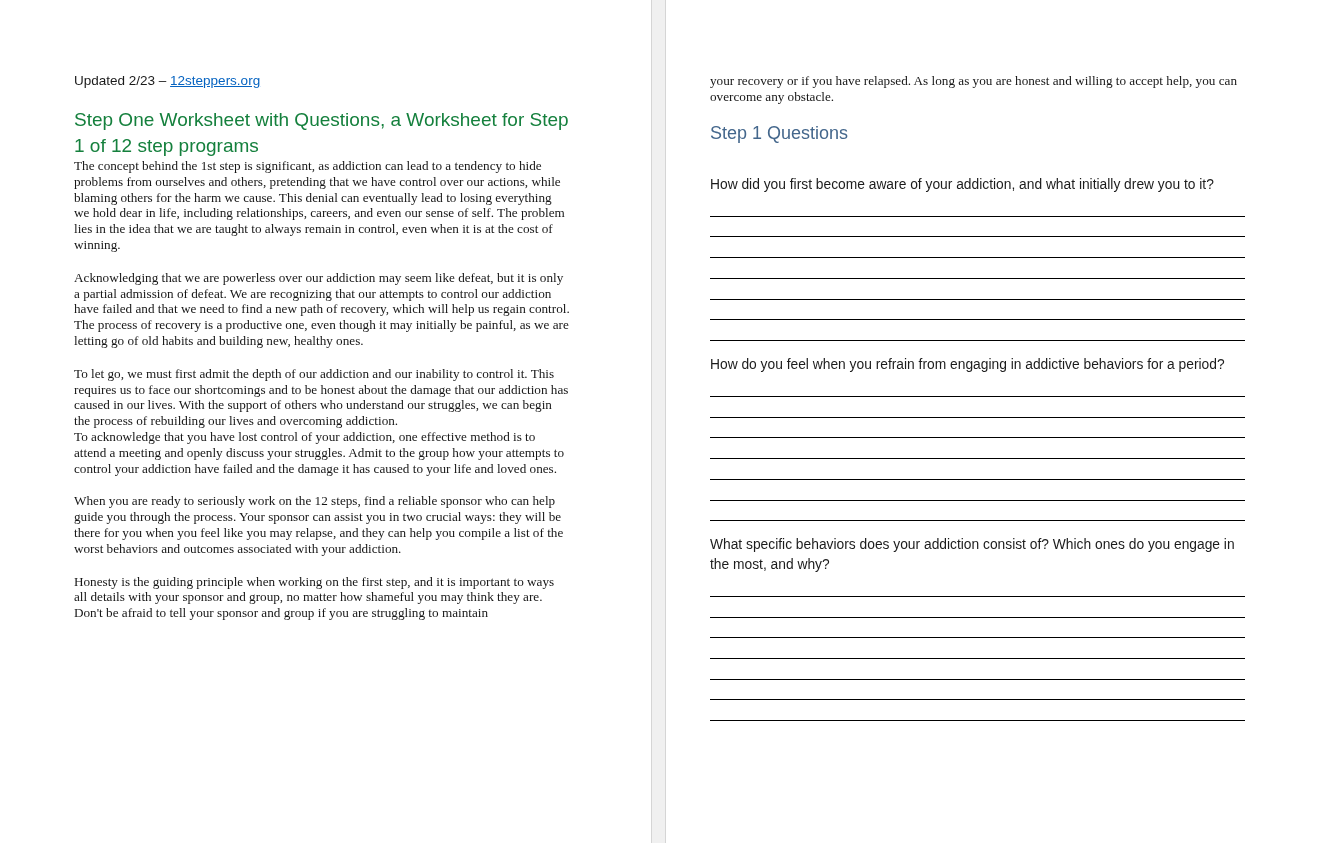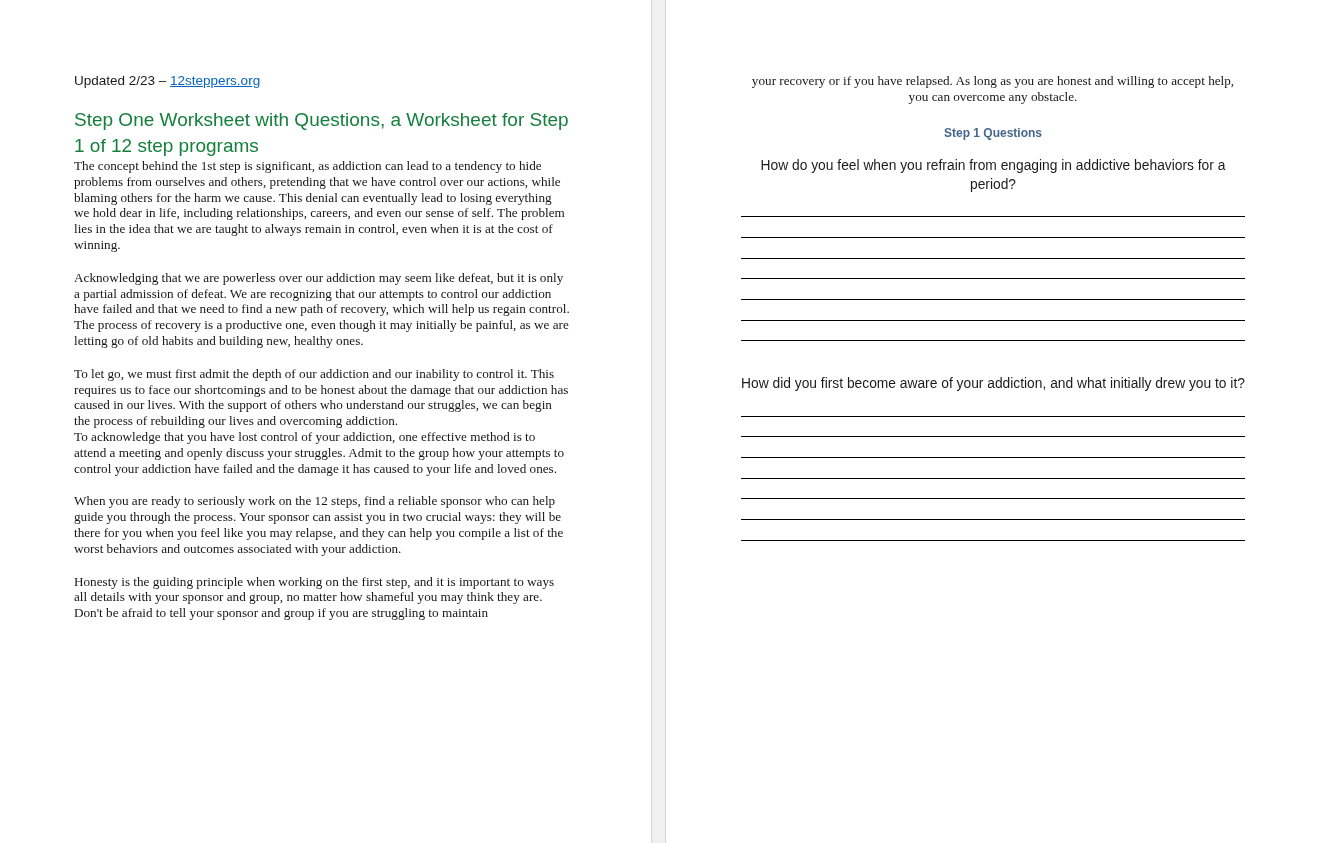--- a/index.html
+++ b/index.html
@@ -5,43 +5,43 @@
   html, body { margin: 0; padding: 0; background: #ffffff; }
   .viewport {
     width: 1317px; height: 843px;
     display: flex; flex-direction: row;
     overflow: hidden;
     background: #ffffff;
     font-family: "Liberation Sans", sans-serif;
   }
   .page { background: #ffffff; box-sizing: border-box; }
   .page-left  { width: 651px; padding: 73px 81px 12px 74px; }
-  .page-right { flex: 1; padding: 73px 72px 0 75px; text-align: center; }
+  .page-right { flex: 1; padding: 73px 72px 0 44px; }
   .gutter {
     width: 13px; background: #f0f0f0;
     border-left: 1px solid #d5d5d5; border-right: 1px solid #d5d5d5;
   }
   .meta {
     font-size: 13.5px; line-height: 16px; color: #1a1a1a;
     font-family: "Liberation Sans", sans-serif;
   }
   .meta a {
     color: #0563c1; text-decoration: underline; cursor: pointer;
   }
   .doc-title {
     font-family: "Liberation Sans", sans-serif;
     font-weight: normal;
     font-size: 19px; line-height: 25.5px;
     color: #15803d;
     margin: 18px 0 0 0;
   }
   .section-heading {
     font-family: "Liberation Sans", sans-serif;
-    font-weight: bold;
-    font-size: 12px; line-height: 17px;
+    font-weight: normal;
+    font-size: 18px; line-height: 17px;
     color: #44678c;
     margin: 8px 0 0 0;
   }
   .page-right .section-heading { margin-top: 20px; }
   .body-par {
     font-family: "Liberation Serif", serif;
     font-size: 13.2px; line-height: 15.8px;
     color: #161616;
     margin: 17px 0 0 0;
   }
@@ -81,41 +81,53 @@
     <p class="body-par">Honesty is the guiding principle when working on the first step, and it is important to ways all details with your sponsor and group, no matter how shameful you may think they are. Don't be afraid to tell your sponsor and group if you are struggling to maintain</p>
   </div>
 
   <div class="gutter"></div>
 
   <div class="page page-right">
     <p class="body-par continuation">your recovery or if you have relapsed. As long as you are honest and willing to accept help, you can overcome any obstacle.</p>
 
     <h2 class="section-heading">Step 1 Questions</h2>
 
+    <div class="question first">
+      <p class="question-text">How did you first become aware of your addiction, and what initially drew you to it?</p>
+      <div class="answer-lines">
+          <div class="answer-line"></div>
+          <div class="answer-line"></div>
+          <div class="answer-line"></div>
+          <div class="answer-line"></div>
+          <div class="answer-line"></div>
+          <div class="answer-line"></div>
+          <div class="answer-line"></div>
+        </div>
+    </div>
+
     <div class="question">
       <p class="question-text">How do you feel when you refrain from engaging in addictive behaviors for a period?</p>
       <div class="answer-lines">
           <div class="answer-line"></div>
           <div class="answer-line"></div>
           <div class="answer-line"></div>
           <div class="answer-line"></div>
           <div class="answer-line"></div>
           <div class="answer-line"></div>
           <div class="answer-line"></div>
         </div>
     </div>
 
-    <div class="question first">
-      <p class="question-text">How did you first become aware of your addiction, and what initially drew you to it?</p>
+    <div class="question">
+      <p class="question-text">What specific behaviors does your addiction consist of? Which ones do you engage in the most, and why?</p>
       <div class="answer-lines">
           <div class="answer-line"></div>
           <div class="answer-line"></div>
           <div class="answer-line"></div>
           <div class="answer-line"></div>
           <div class="answer-line"></div>
           <div class="answer-line"></div>
           <div class="answer-line"></div>
         </div>
     </div>
-
   </div>
 
 </div>
 
 </body></html>

